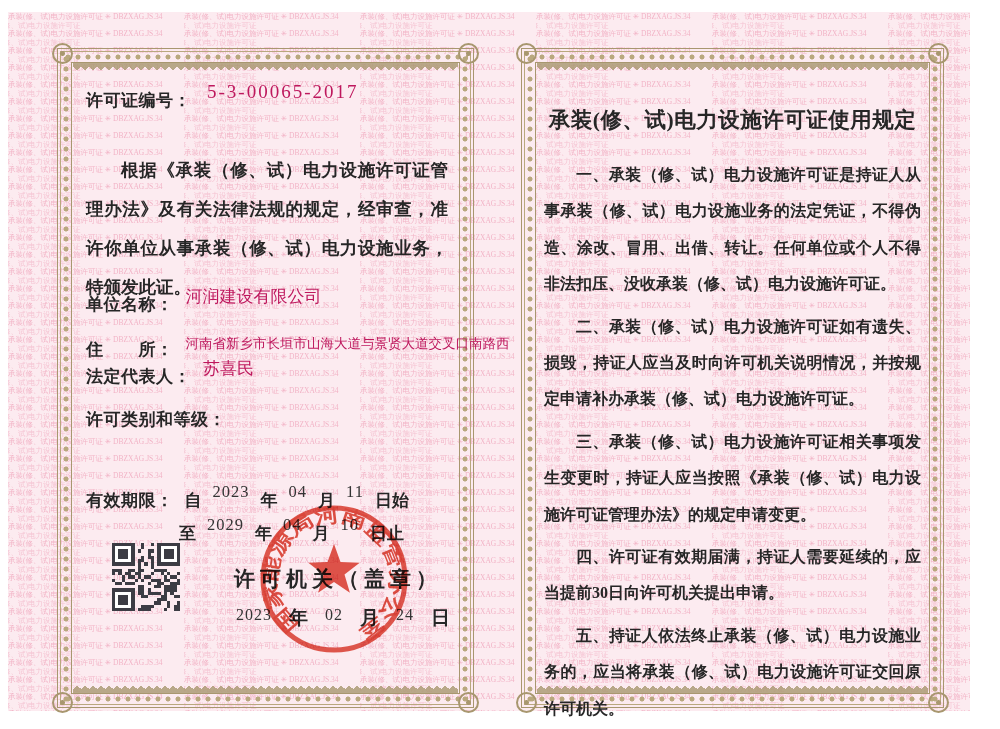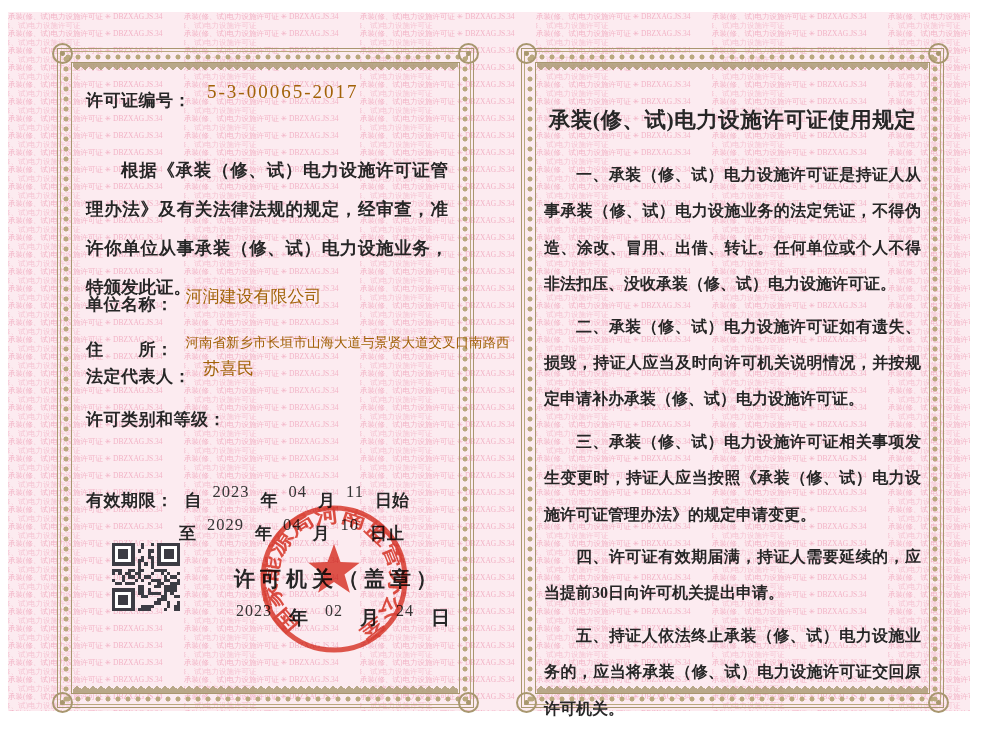--- a/index.html
+++ b/index.html
@@ -28,23 +28,23 @@
     background-size:8px 7px;background-repeat:repeat-x;}
   .fringe.bottom{left:15px;right:15px;bottom:14px;height:8px;
     background:conic-gradient(from 135deg at 50% 0%, rgba(168,151,111,.8) 0 90deg, rgba(0,0,0,0) 90deg);
     background-size:8px 8px;background-repeat:repeat-x;}
   .curl{position:absolute;width:17px;height:17px;border:2px solid #a8976f;border-radius:50%;
     background:radial-gradient(circle at 50% 50%, #a8976f 2px, rgba(0,0,0,0) 3px);pointer-events:none;}
   .curl.tl{left:-6px;top:-6px;} .curl.tr{right:-6px;top:-6px;}
   .curl.bl{left:-6px;bottom:-6px;} .curl.br{right:-6px;bottom:-6px;}
 
   
-  .row{position:absolute;display:flex;align-items:center;white-space:nowrap;}
+  .row{position:absolute;display:flex;align-items:flex-end;white-space:nowrap;}
   .lbl{font-weight:700;font-size:17px;letter-spacing:.5px;}
-  .typed{display:inline-block;transform:translateY(-8px);font-weight:500;color:#a16207;}
+  .typed{display:inline-block;transform:translateY(-8px);font-weight:500;color:#be185d;}
   .license-row{left:28px;top:40px;}
   .license-no{margin-left:16px;font-size:19px;letter-spacing:2px;transform:translateY(-9px);}
   .intro{position:absolute;left:28px;top:102px;width:362px;font-size:17.5px;font-weight:700;
     line-height:39px;text-indent:2em;text-align:justify;}
   .f0{top:244px;} .f1{top:289px;} .f2{top:316px;} .f3{top:359px;}
   .frow{left:28px;}
   .fv{margin-left:12px;}
   .fv0{font-size:17px;} .fv1{font-size:13.5px;margin-top:2px;} .fv2{font-size:17px;} .fv3{font-size:16px;}
   .validity1{left:28px;top:404px;} .validity2{left:121px;top:437px;}
   .vseg{display:flex;align-items:flex-start;column-gap:11px;font-size:17px;font-weight:700;margin-top:36px;}

